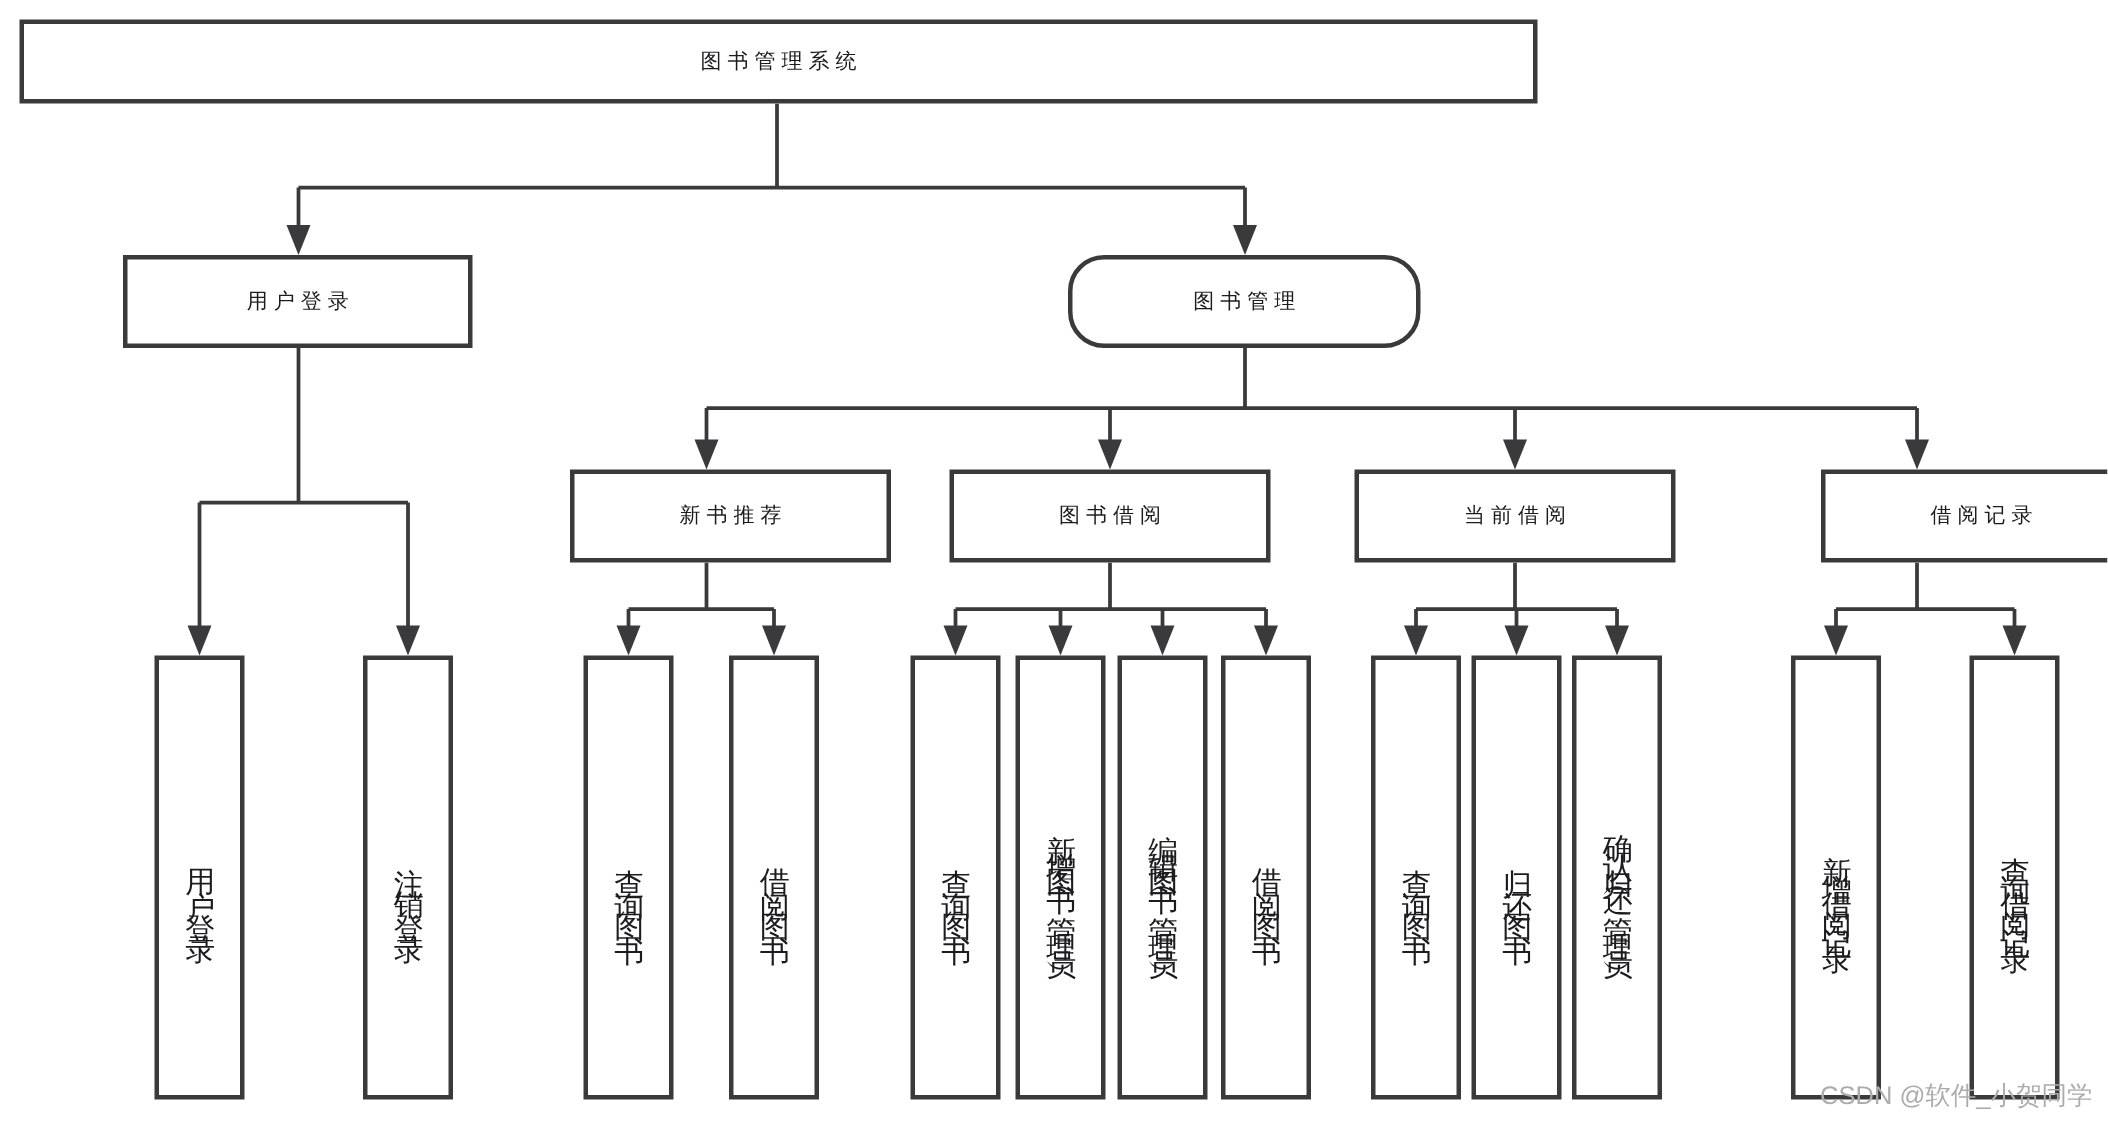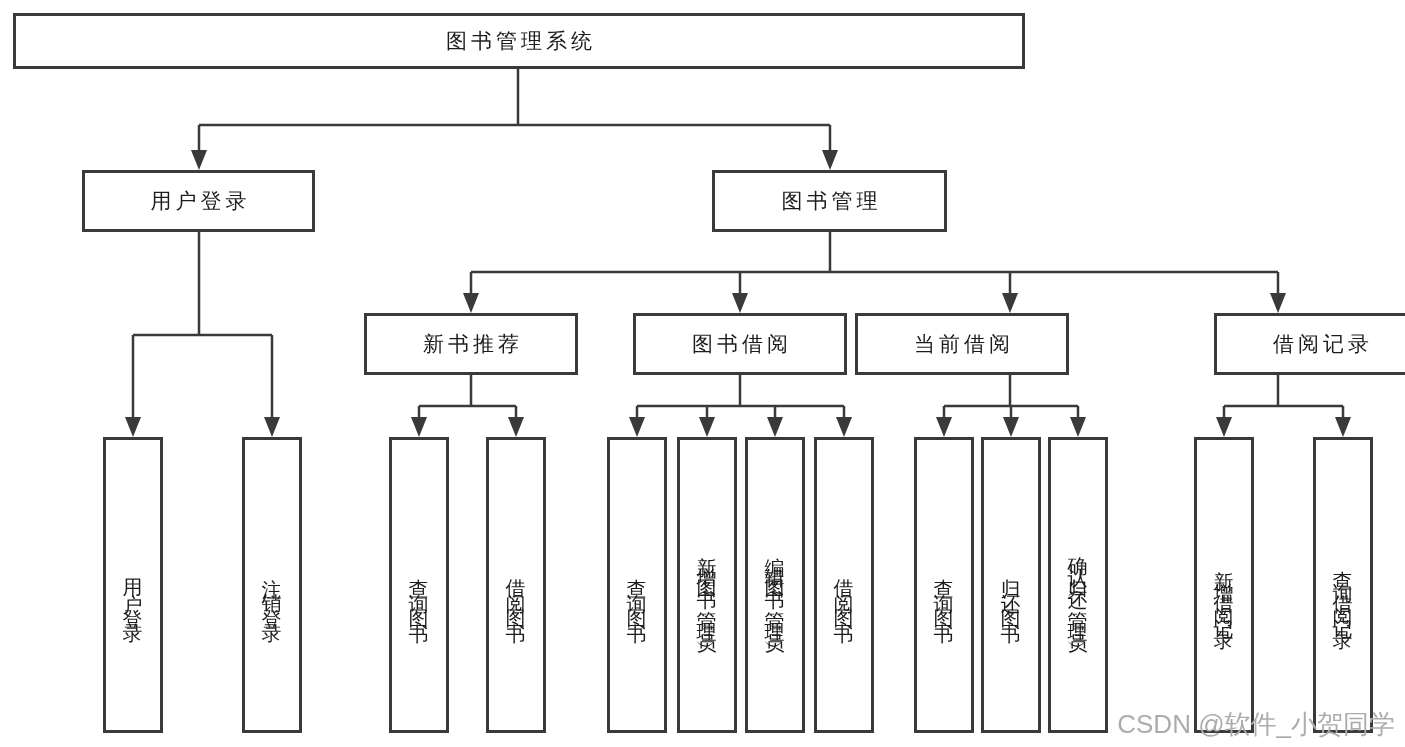--- a/index.html
+++ b/index.html
@@ -16,36 +16,36 @@
   .node{
     position:absolute;
     background:#ffffff;
     border:3px solid #3a3a3c;
     display:flex;
     align-items:center;
     justify-content:center;
     z-index:1;
   }
   .hlabel{
-    font-size:21px;
+    font-size:14px;
     letter-spacing:4px;
     margin-right:-4px;
     white-space:nowrap;
   }
   
   .root{left:13px;top:13px;width:1012px;height:56px;}
   
   .lv2{top:170px;height:62px;}
   .b-user{left:82px;width:233px;}
-  .b-mgmt{left:712px;width:235px;}
+  .b-mgmt{left:712px;width:235px;border-radius:24px;}
   
   .lv3{top:313px;height:62px;width:214px;}
-  .s-rec{left:364px;}
+  .s-rec{left:380px;}
   .s-bor{left:633px;justify-content:center;}
-  .s-cur{left:855px;}
+  .s-cur{left:903px;}
   .s-his{left:1214px;}
   
   .leaf{top:437px;height:296px;width:60px;}
   .vtext{
     writing-mode:vertical-rl;
     text-orientation:mixed;
     font-size:20px;
     line-height:1;
     white-space:nowrap;
   }
@@ -53,21 +53,21 @@
   .ls6{letter-spacing:12px;margin-bottom:-12px;}
   .ls9{letter-spacing:11px;margin-bottom:-11px;}
   .l-g1a{left:103px;} .l-g1b{left:242px;}
   .l-g2a{left:389px;} .l-g2b{left:486px;}
   .l-g3a{left:607px;} .l-g3b{left:677px;} .l-g3c{left:745px;} .l-g3d{left:814px;}
   .l-g4a{left:914px;} .l-g4b{left:981px;} .l-g4c{left:1048px;}
   .l-g5a{left:1194px;} .l-g5b{left:1313px;}
   #watermark{
     position:absolute;
     right:10px;bottom:5px;
-    font-size:26px;
+    font-size:17px;
     color:#acacac;
     z-index:3;
     white-space:nowrap;
   }
 </style>
 </head>
 <body>
 
 <div id="stage">
 

